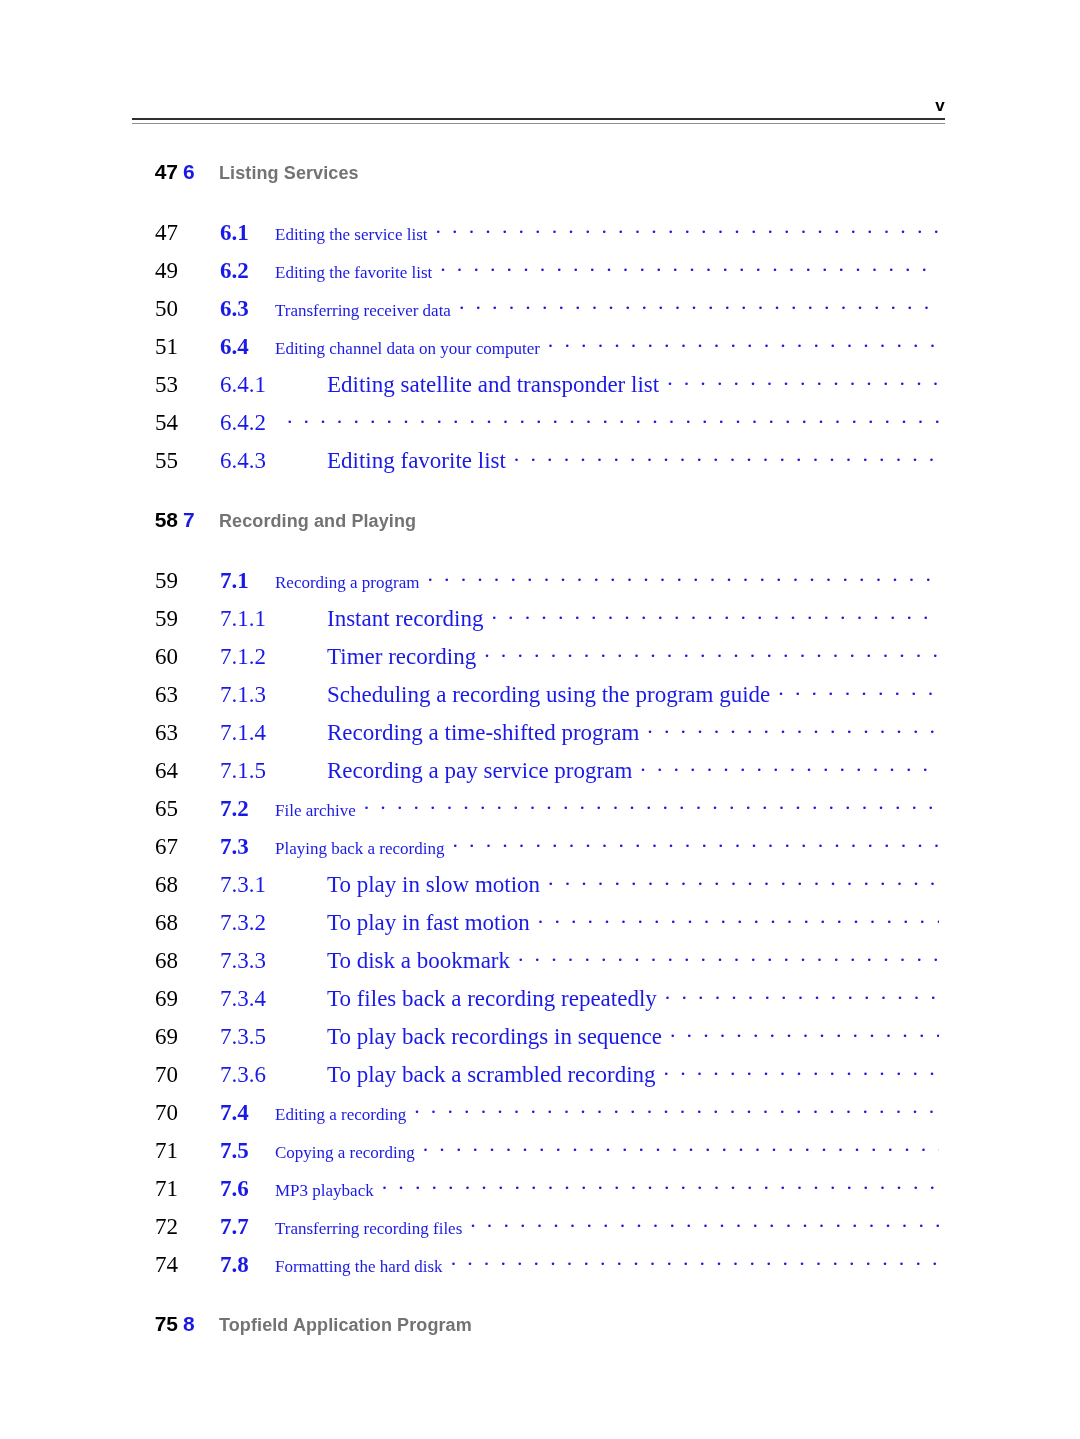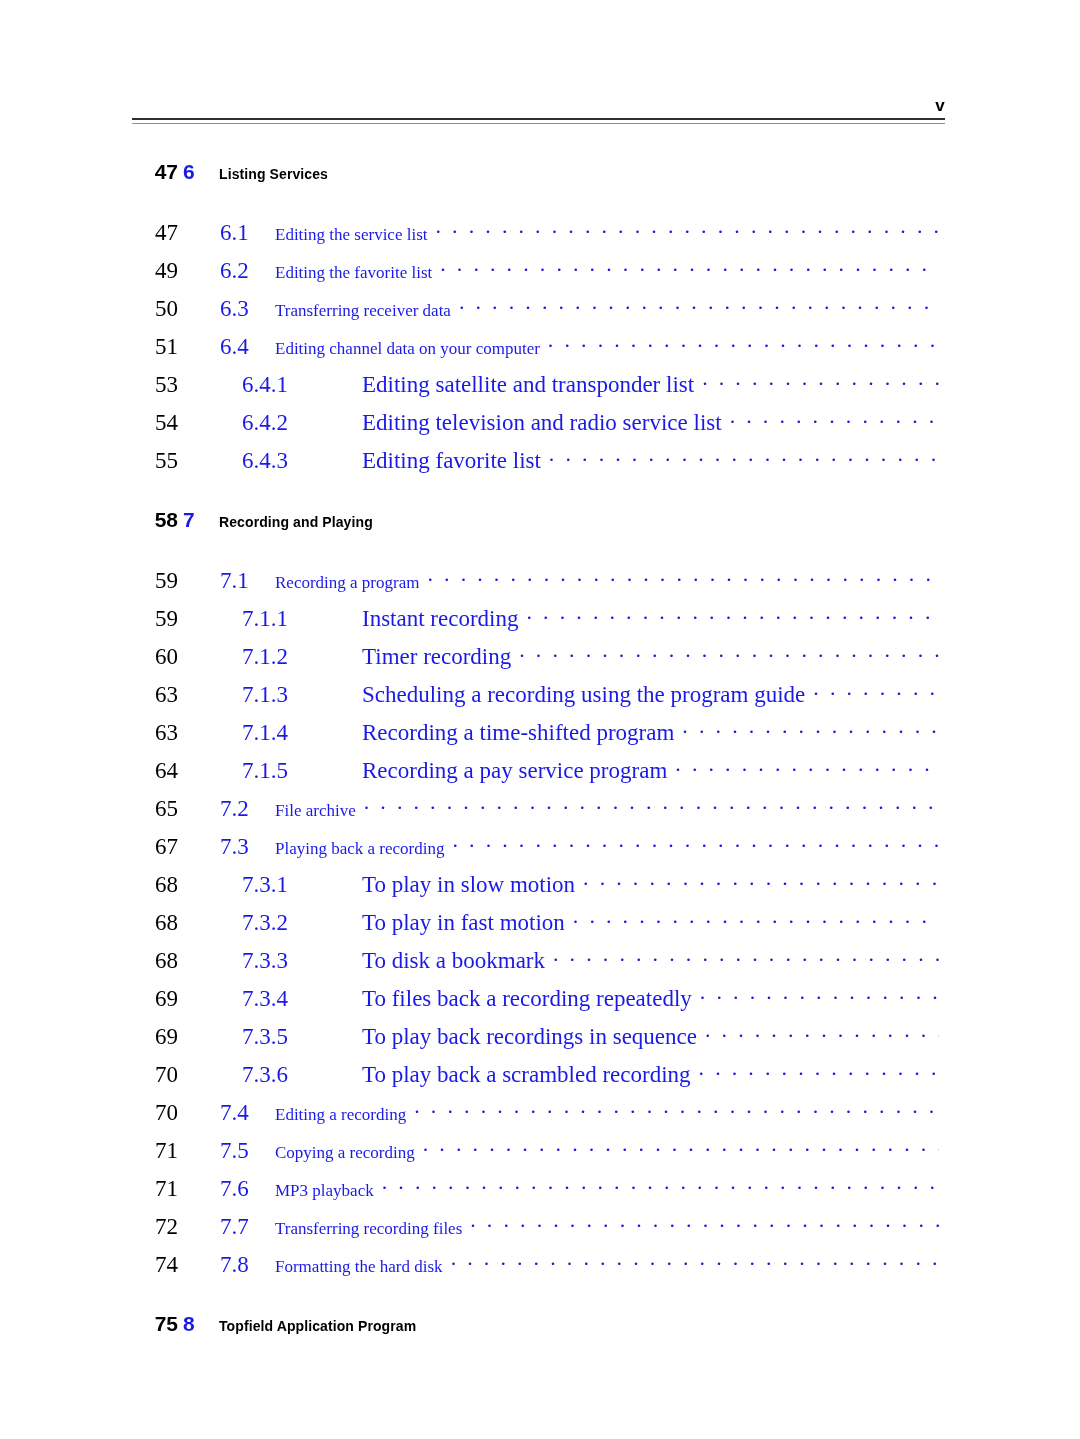--- a/index.html
+++ b/index.html
@@ -104,45 +104,47 @@
     width: 36px;
     margin-left: 51px;
     font-family: "Liberation Sans", "DejaVu Sans", sans-serif;
     font-weight: bold;
     font-size: 21px;
     color: #1a1ae6;
   }
   .lvl-chapter .title {
     font-family: "Liberation Sans", "DejaVu Sans", sans-serif;
     font-weight: bold;
-    font-size: 14px;
-    color: #000000;
+    font-size: 18px;
+    color: #737373;
     letter-spacing: 0.1px;
   }
   .lvl-chapter .page {
     font-family: "Liberation Sans", "DejaVu Sans", sans-serif;
     font-weight: bold;
     font-size: 21px;
     color: #000000;
   }
 
   
   .lvl-section .num {
     width: 55px;
     margin-left: 88px;
     font-size: 23px;
+    font-weight: bold;
   }
   .lvl-section .title { font-size: 17px; }
   .lvl-section .page  { font-size: 23px; }
 
   
   .lvl-subsection .num {
     width: 72px;
-    margin-left: 110px;
+    margin-left: 75px;
     font-size: 23px;
+    text-align: center;
   }
   .lvl-subsection .title { font-size: 23px; margin-left: 48px; }
   .lvl-subsection .page  { font-size: 23px; }
 
   
   .gap-before { margin-top: 22px; }
 </style>
 </head>
 <body>
 
@@ -195,21 +197,20 @@
       <div class="toc-entry lvl-subsection">
         <span class="num">6.4.1</span>
         <span class="title">Editing satellite and transponder list</span>
         <span class="leader">
           <span>..........................................................................................</span>
         </span>
         <span class="page">53</span>
       </div>
       <div class="toc-entry lvl-subsection">
         <span class="num">6.4.2</span>
-        <span class="title">Editing television and radio service list</span>
         <span class="leader">
           <span>..........................................................................................</span>
         </span>
         <span class="page">54</span>
       </div>
       <div class="toc-entry lvl-subsection">
         <span class="num">6.4.3</span>
         <span class="title">Editing favorite list</span>
         <span class="leader">
           <span>..........................................................................................</span>

